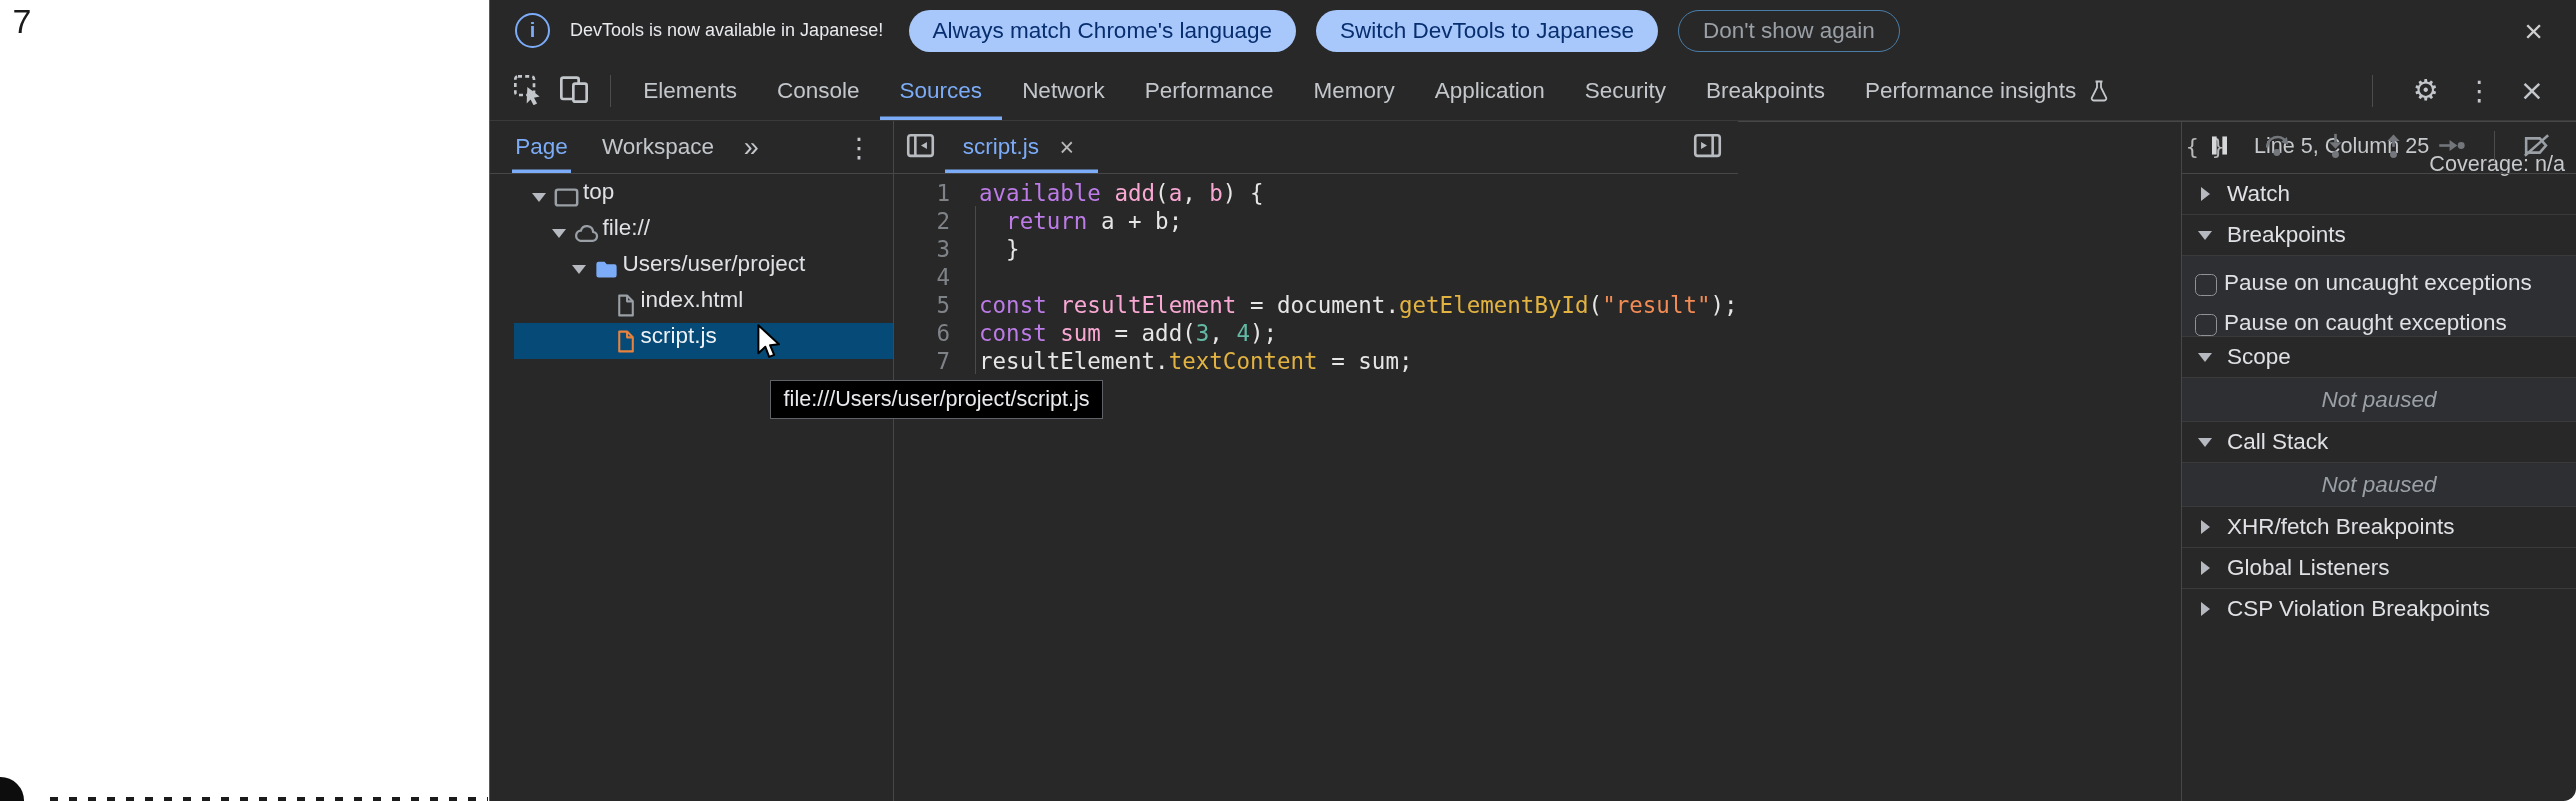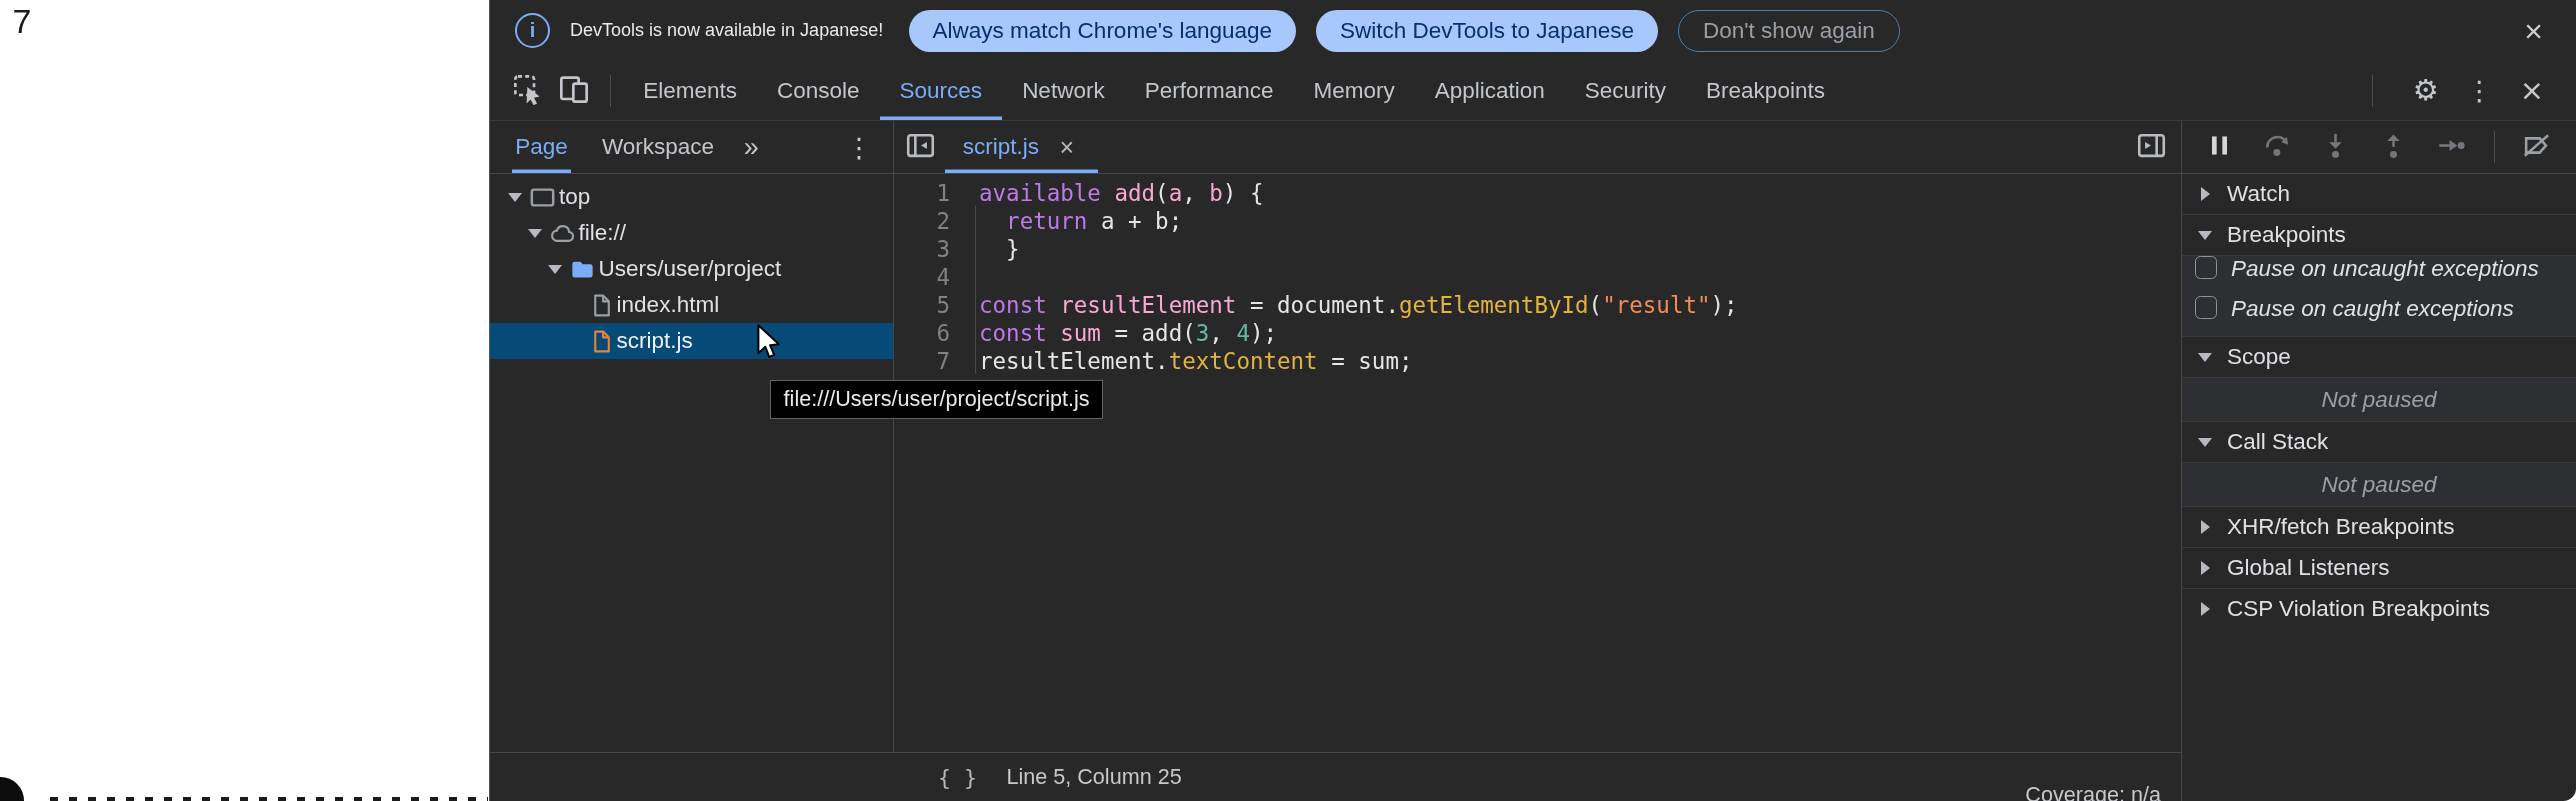--- a/index.html
+++ b/index.html
@@ -36,33 +36,33 @@
   .tabbar .v-divider{margin:0 12.6px;}
   .tabs{display:flex;height:100%;align-items:stretch;}
   .tab{display:flex;align-items:center;gap:10.8px;padding:0 20px;font-size:22.5px;color:#c3c7cb;cursor:pointer;}
   .tab.selected{color:#7cacf8;box-shadow:inset 0 -3.6px 0 #7cacf8;}
   .tabbar-right{margin-left:auto;display:flex;align-items:center;gap:27px;padding-right:32px;height:100%;}
   .glyph-btn{background:none;border:none;color:#c3c7cb;cursor:pointer;line-height:1;padding:0;
         font-family:"DejaVu Sans",sans-serif;}
 
   
   .dt-body{flex:1;display:flex;min-height:0;}
-  .left-center{flex:1;display:flex;flex-direction:column;min-width:0;}
+  .left-center{flex:1;display:flex;flex-direction:row;min-width:0;}
   .panes{flex:1;display:flex;min-height:0;}
 
   
   .nav{width:404px;flex:none;border-right:0.9px solid #474747;display:flex;flex-direction:column;box-sizing:border-box;}
   .nav-header{height:52px;flex:none;border-bottom:0.9px solid #474747;display:flex;align-items:center;}
   .nav-tab{height:100%;display:flex;align-items:center;padding:0 3.6px;margin-left:21.6px;font-size:22.5px;color:#c3c7cb;cursor:pointer;}
   .nav-tab.selected{color:#7cacf8;box-shadow:inset 0 -3.6px 0 #7cacf8;}
   .more-tabs{font-size:27px;color:#c3c7cb;margin-left:20px;background:none;border:none;cursor:pointer;}
   .nav-overflow{margin-left:auto;margin-right:14.4px;font-size:27px;color:#c3c7cb;background:none;border:none;cursor:pointer;
         font-family:"DejaVu Sans",sans-serif;}
   .tree{flex:1;padding-top:5.4px;font-size:22.5px;color:#dfe1e5;}
-  .tree-row{display:flex;align-items:center;gap:3px;height:36px;cursor:pointer;white-space:nowrap;}
+  .tree-row{display:flex;gap:3px;height:36px;cursor:pointer;white-space:nowrap;margin-left:24px;}
   .tree-row.selected{background:#064a77;color:#eef2f6;}
   .tri-slot{width:21.6px;flex:none;display:flex;justify-content:center;align-items:center;}
   .tri-down{width:0;height:0;border-left:7.2px solid transparent;border-right:7.2px solid transparent;border-top:9px solid #b6bac0;}
   .tri-right{width:0;height:0;border-top:7.2px solid transparent;border-bottom:7.2px solid transparent;border-left:9px solid #b6bac0;}
   .tree-row .icon{color:#9aa0a6;}
   .tree-row .icon.ic-folder{color:#7cacf8;}
   .tree-row .icon.ic-file-orange{color:#e8823c;}
 
   
   .editor{flex:1;display:flex;flex-direction:column;min-width:0;}
@@ -92,21 +92,21 @@
   .debug{width:395px;flex:none;border-left:0.9px solid #474747;display:flex;flex-direction:column;box-sizing:border-box;}
   .dbg-toolbar{height:52px;flex:none;border-bottom:0.9px solid #474747;display:flex;align-items:center;
         gap:27px;padding-left:21.6px;}
   .dbg-btn{background:none;border:none;padding:0;cursor:pointer;color:#73777b;}
   .dbg-btn.pause{color:#d5d7d9;}
   .dbg-btn.deactivate-breakpoints{color:#9aa0a6;}
   .sec-header{height:40px;display:flex;align-items:center;gap:10.8px;padding-left:12.6px;font-size:22.5px;
         color:#dfe1e5;border-top:0.9px solid #3a3a3a;cursor:pointer;}
   .sec-header:first-child{border-top:none;}
   .sec-content{background:#2d2f32;border-top:0.9px solid #3a3a3a;}
-  .chk-row{height:40px;display:flex;align-items:flex-start;gap:14px;padding-left:12.6px;cursor:pointer;font-style:italic;}
+  .chk-row{height:40px;display:flex;align-items:flex-end;gap:7px;padding-left:12.6px;cursor:pointer;}
   .checkbox{width:22.5px;height:22.5px;border:1.8px solid #8f9397;border-radius:5.4px;box-sizing:border-box;flex:none;}
   .chk-label{font-size:22.5px;color:#dfe1e5;}
   .not-paused{height:43px;display:flex;align-items:center;justify-content:center;font-style:italic;
         font-size:22.5px;color:#9aa0a6;}
 
   
   .cursor{position:absolute;left:263px;top:324px;z-index:40;pointer-events:none;}
   .tooltip{position:absolute;left:280px;top:380px;z-index:30;background:#000000;border:0.9px solid #5f6368;
         padding:5.4px 12.6px;font-size:21.6px;color:#e8eaed;white-space:nowrap;}
 </style>
@@ -166,20 +166,28 @@
           </div>
           <div class="tab">
             <span class="tab-label">Application</span>
           </div>
           <div class="tab">
             <span class="tab-label">Security</span>
           </div>
           <div class="tab">
             <span class="tab-label">Breakpoints</span>
           </div>
+          <div class="tab">
+            <span class="tab-label">Performance insights</span>
+            <span class="icon ">
+              <svg viewBox="0 0 24 24" width="24" height="24">
+                <path d="M8.5 2.5h7M10 2.5v6L4.8 18.8a2 2 0 0 0 1.8 2.7h10.8a2 2 0 0 0 1.8-2.7L14 8.5v-6" fill="none" stroke="currentColor" stroke-width="1.8"></path>
+              </svg>
+            </span>
+          </div>
         </div>
       <div class="tabbar-right">
         <span class="v-divider"></span>
         <button class="glyph-btn" style="font-size:29px;">⚙</button>
         <button class="glyph-btn" style="font-size:27px;">⋮</button>
         <button class="glyph-btn" style="font-size:29px;">×</button>
       </div>
     </div>
 
     <div class="dt-body">

